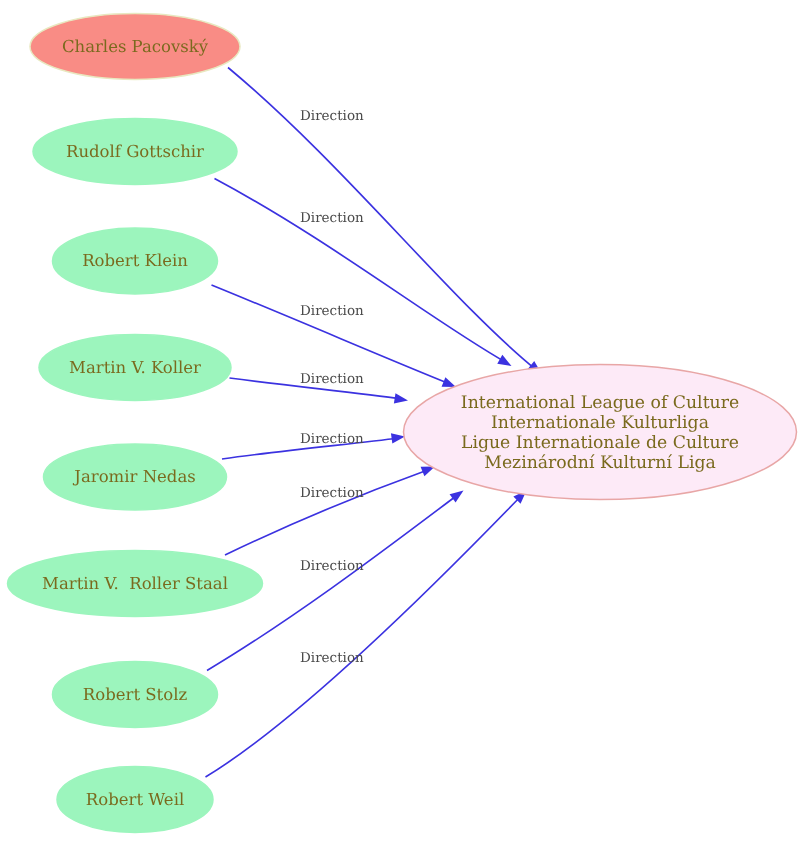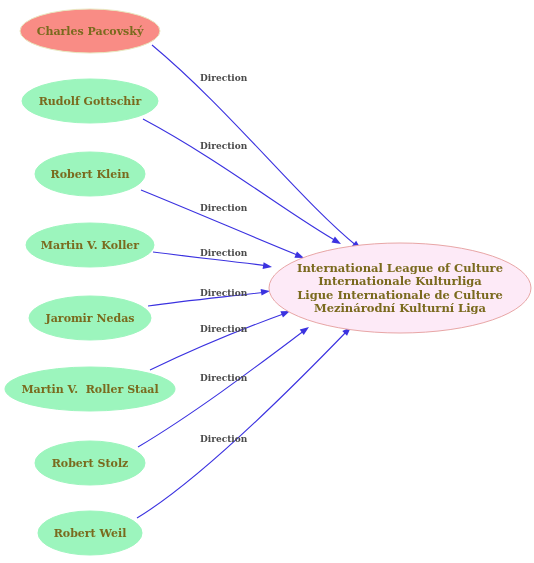--- a/index.html
+++ b/index.html
@@ -7,21 +7,20 @@
     padding: 0;
     background: #ffffff;
   }
   #graph-root {
     position: relative;
     width: 534px;
     height: 563px;
     background: #ffffff;
     overflow: hidden;
     font-family: "DejaVu Serif", "Liberation Serif", serif;
-    font-weight: bold;
   }
   #graph-svg {
     position: absolute;
     left: 0;
     top: 0;
     width: 534px;
     height: 563px;
   }
   .node-ellipse {
     stroke-width: 1;

